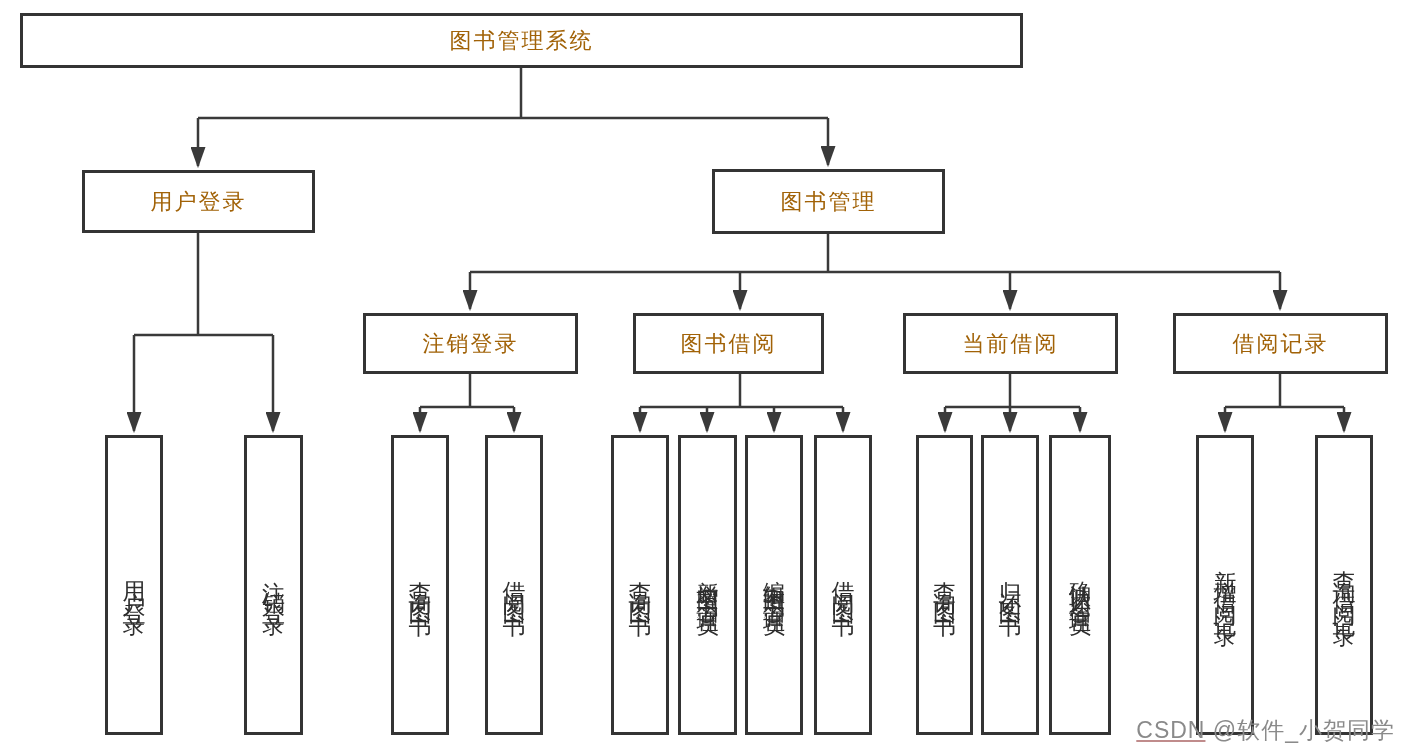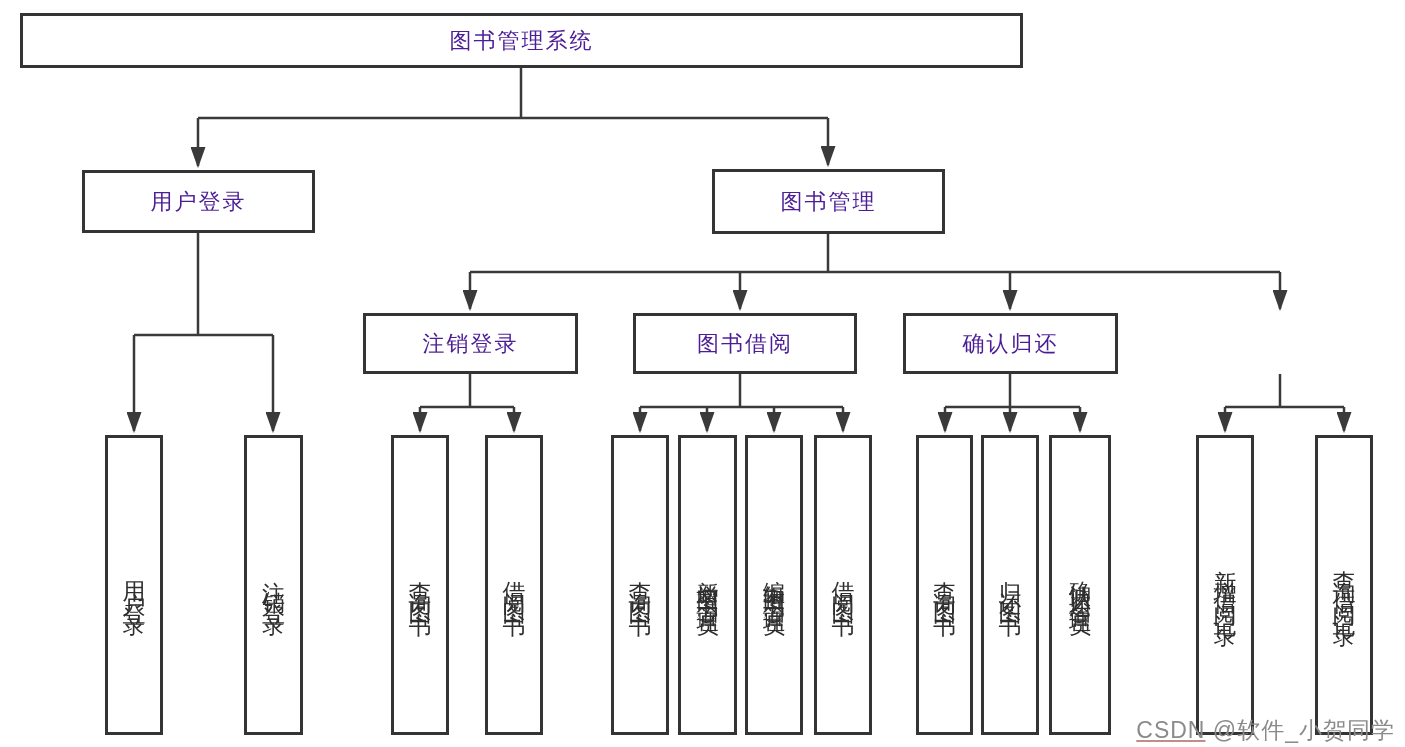--- a/index.html
+++ b/index.html
@@ -10,21 +10,21 @@
     overflow:hidden;
     font-family:"Liberation Sans","DejaVu Sans",sans-serif;
   }
   #wires{position:absolute;left:0;top:0;width:1405px;height:747px;}
   .hbox{
     position:absolute;
     box-sizing:border-box;
     border:3px solid #343434;
     background:#ffffff;
     display:flex;align-items:center;justify-content:center;
-    font-size:22px;color:#4c1d95;letter-spacing:2px;
+    font-size:22px;color:#a16207;letter-spacing:2px;
     white-space:nowrap;
   }
   .vbox{
     position:absolute;
     box-sizing:border-box;
     border:3px solid #343434;
     background:#ffffff;
     top:435px;height:300px;
     display:flex;align-items:center;justify-content:center;
     color:#2e2e2e;
@@ -113,25 +113,28 @@
   <div class="hbox" style="left:82px;top:170px;width:233px;height:63px;">
     <span>用户登录</span>
   </div>
   <div class="hbox" style="left:712px;top:169px;width:233px;height:65px;justify-content:center;">
     <span>图书管理</span>
   </div>
 
   <div class="hbox" style="left:363px;top:313px;width:215px;height:61px;">
     <span>注销登录</span>
   </div>
-  <div class="hbox" style="left:633px;top:313px;width:224px;height:61px;">
+  <div class="hbox" style="left:633px;top:313px;width:191px;height:61px;">
     <span>图书借阅</span>
   </div>
   <div class="hbox" style="left:903px;top:313px;width:215px;height:61px;">
-    <span>确认归还</span>
+    <span>当前借阅</span>
+  </div>
+  <div class="hbox" style="left:1173px;top:313px;width:215px;height:61px;">
+    <span>借阅记录</span>
   </div>
 
   <div class="vbox" style="left:105px;width:58px;">
     <span class="vtext">用户登录</span>
   </div>
   <div class="vbox" style="left:244px;width:59px;">
     <span class="vtext">注销登录</span>
   </div>
 
   <div class="vbox" style="left:391px;width:58px;">

